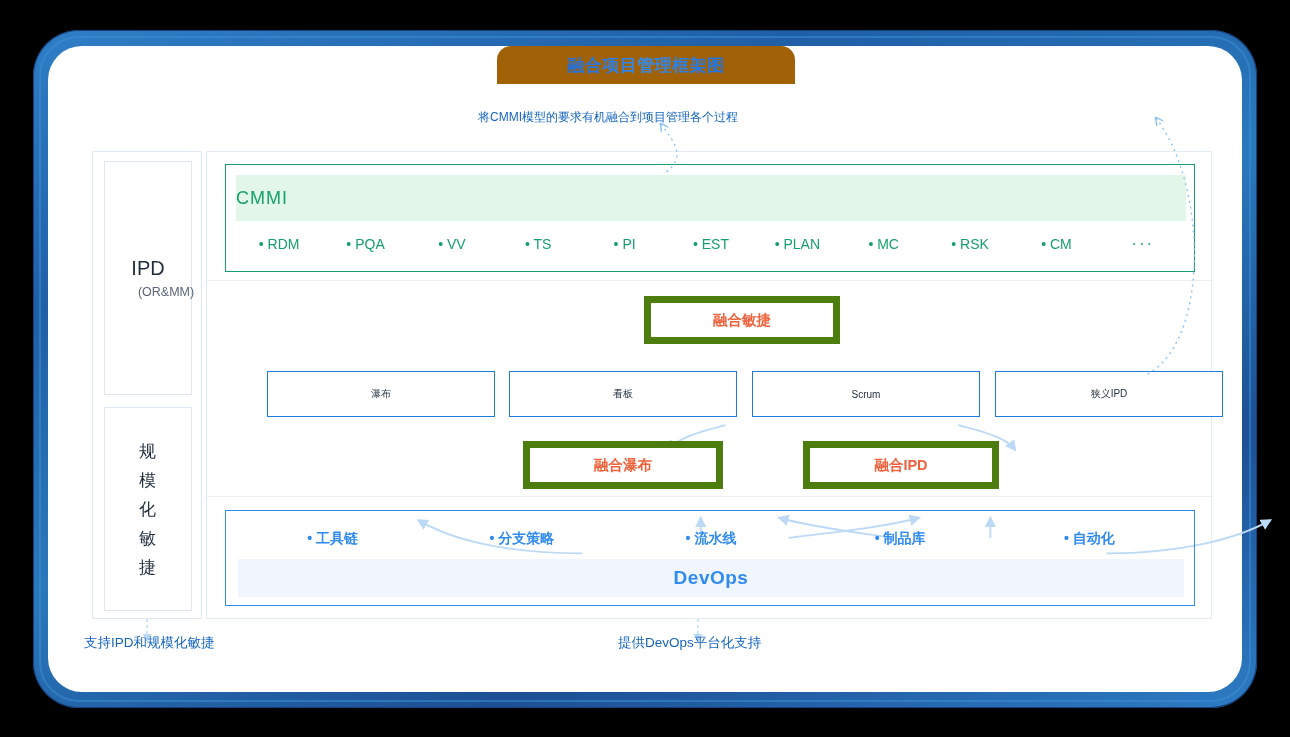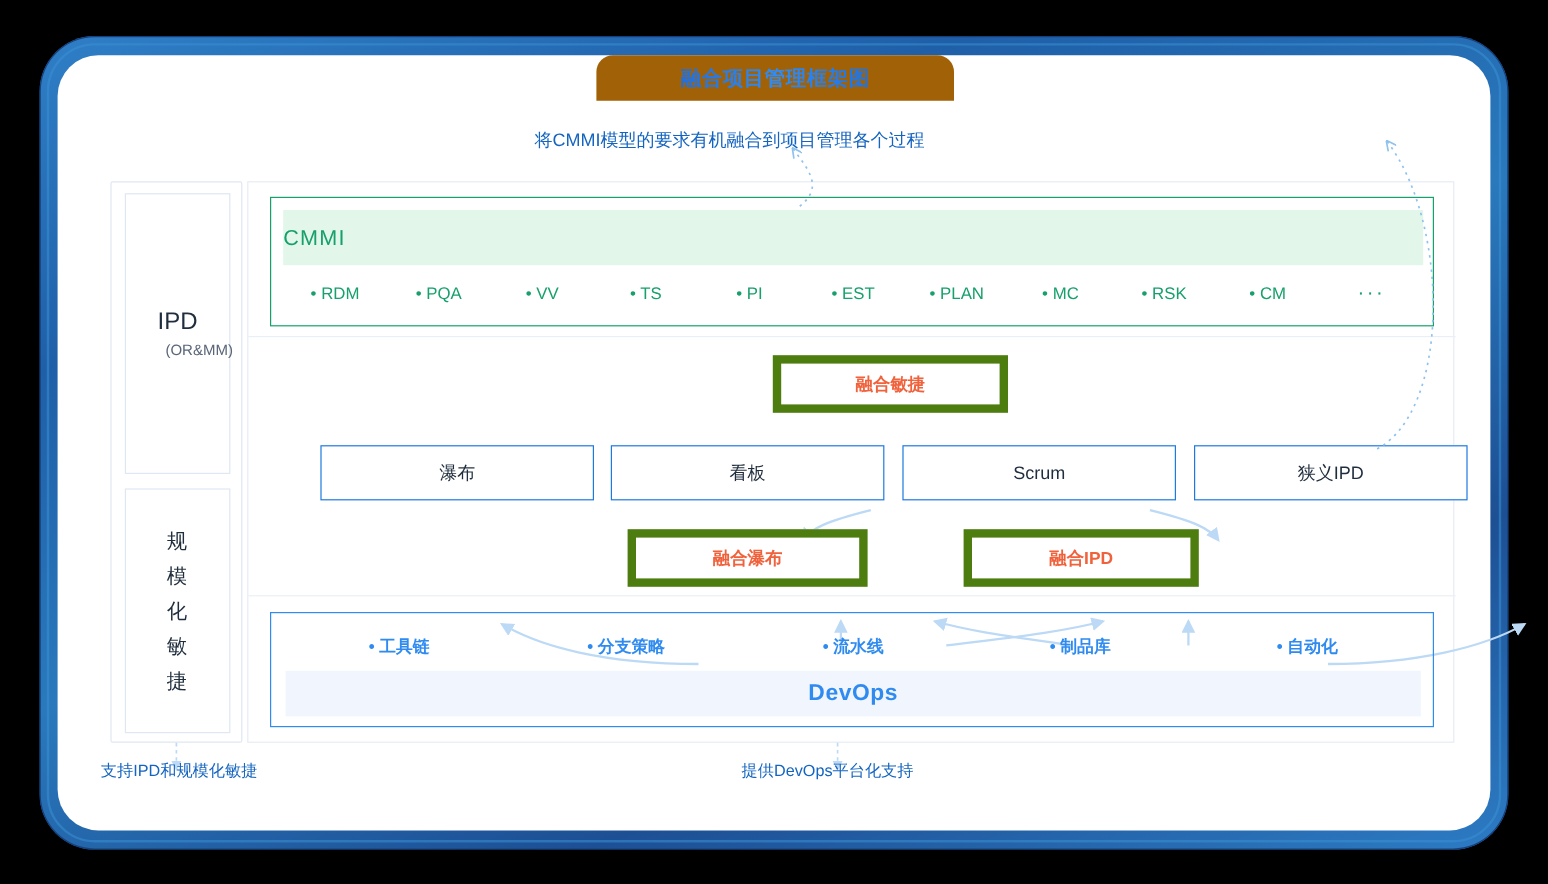--- a/index.html
+++ b/index.html
@@ -69,21 +69,21 @@
     -webkit-background-clip: text; background-clip: text;
     -webkit-text-fill-color: transparent; color:#1b73e8;
   }
 
   
   .content { position:absolute; left:0; top:0; width:1194px; height:646px; }
 
   .ann {
     position: absolute;
     color: #1565c0;
-    font-size: 15px;
+    font-size: 12px;
     line-height: 23px;
     text-align: center;
     white-space: pre-line;
   }
   .ann-left  { left: 380px; top: 60px; width: 360px; }
   .ann-right { left: 855px; top: 60px; width: 280px; }
 
   
   .rail {
     position: absolute; left: 44px; top: 105px;
@@ -132,21 +132,21 @@
     flex:1 1 0; text-align:center;
     color:#17a06b; font-size:14px; white-space:nowrap;
   }
   .cmmi-item.dots { font-size:17px; letter-spacing:2px; }
 
   
   .mbox {
     position: absolute; top: 219px; height: 46px;
     border: 1px solid #1d7ae0; background:#fff;
     display:flex; align-items:center; justify-content:center;
-    font-size: 15px; color:#1f2d3d;
+    font-size: 10px; color:#1f2d3d;
   }
   .mbox-1 { left: 60px;  width: 228px; }
   .mbox-2 { left: 302px; width: 228px; }
   .mbox-3 { left: 545px; width: 228px; }
   .mbox-4 { left: 788px; width: 228px; }
 
   
   .rbox {
     position: absolute; height: 48px;
     border: 7px solid #4d7c0f; background:#fff;

